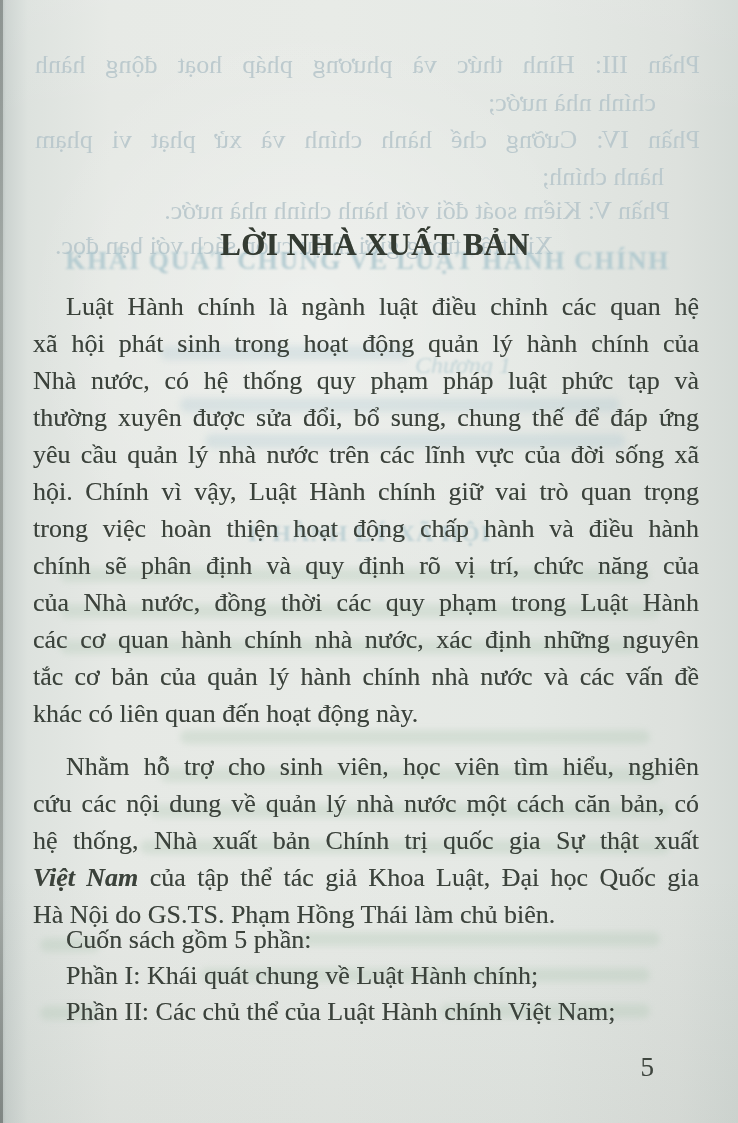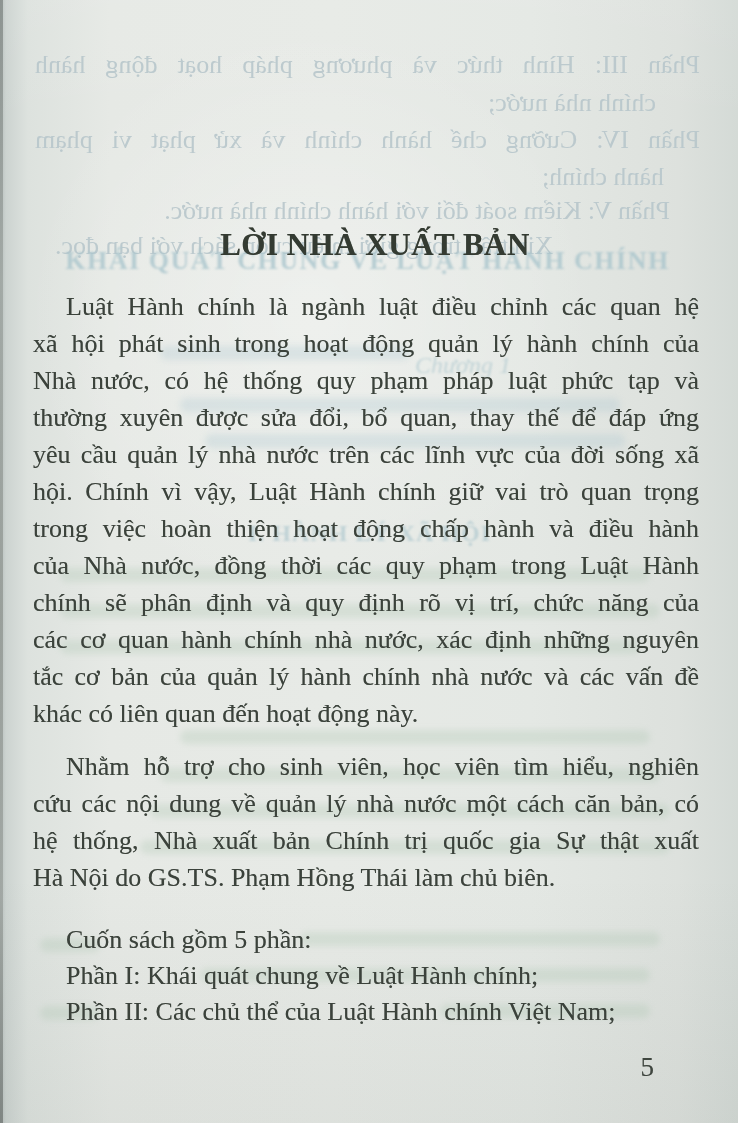--- a/index.html
+++ b/index.html
@@ -104,34 +104,35 @@
   <div class="smear g" style="left:200px;top:968px;width:450px;"></div>
   <div class="smear g" style="left:40px;top:1006px;width:60px;"></div>
   <div class="smear g" style="left:440px;top:1004px;width:210px;"></div>
 
   <h1 class="title">LỜI NHÀ XUẤT BẢN</h1>
 
   <div class="textblock para1">
       <div class="line j first"><span>Luật Hành chính là ngành luật điều chỉnh các quan hệ</span></div>
       <div class="line j"><span>xã hội phát sinh trong hoạt động quản lý hành chính của</span></div>
       <div class="line j"><span>Nhà nước, có hệ thống quy phạm pháp luật phức tạp và</span></div>
-      <div class="line j"><span>thường xuyên được sửa đổi, bổ quan, thay thế để đáp ứng</span></div>
+      <div class="line j"><span>thường xuyên được sửa đổi, bổ sung, chung thế để đáp ứng</span></div>
       <div class="line j"><span>yêu cầu quản lý nhà nước trên các lĩnh vực của đời sống xã</span></div>
       <div class="line j"><span>hội. Chính vì vậy, Luật Hành chính giữ vai trò quan trọng</span></div>
       <div class="line j"><span>trong việc hoàn thiện hoạt động chấp hành và điều hành</span></div>
+      <div class="line j"><span>chính sẽ phân định và quy định rõ vị trí, chức năng của</span></div>
       <div class="line j"><span>của Nhà nước, đồng thời các quy phạm trong Luật Hành</span></div>
-      <div class="line j"><span>chính sẽ phân định và quy định rõ vị trí, chức năng của</span></div>
       <div class="line j"><span>các cơ quan hành chính nhà nước, xác định những nguyên</span></div>
       <div class="line j"><span>tắc cơ bản của quản lý hành chính nhà nước và các vấn đề</span></div>
       <div class="line"><span>khác có liên quan đến hoạt động này.</span></div>
     </div>
   <div class="textblock para2">
       <div class="line j first"><span>Nhằm hỗ trợ cho sinh viên, học viên tìm hiểu, nghiên</span></div>
       <div class="line j"><span>cứu các nội dung về quản lý nhà nước một cách căn bản, có</span></div>
       <div class="line j"><span>hệ thống, Nhà xuất bản Chính trị quốc gia Sự thật xuất</span></div>
+      <div class="line j"><span class="bi">Việt Nam</span><span> của tập thể tác giả Khoa Luật, Đại học Quốc gia</span></div>
       <div class="line"><span>Hà Nội do GS.TS. Phạm Hồng Thái làm chủ biên.</span></div>
     </div>
   <div class="textblock closing">
       <div class="line"><span>Cuốn sách gồm 5 phần:</span></div>
       <div class="line"><span>Phần I: Khái quát chung về Luật Hành chính;</span></div>
       <div class="line"><span>Phần II: Các chủ thể của Luật Hành chính Việt Nam;</span></div>
     </div>
 
   <div class="pagenum">5</div>
 </div>

